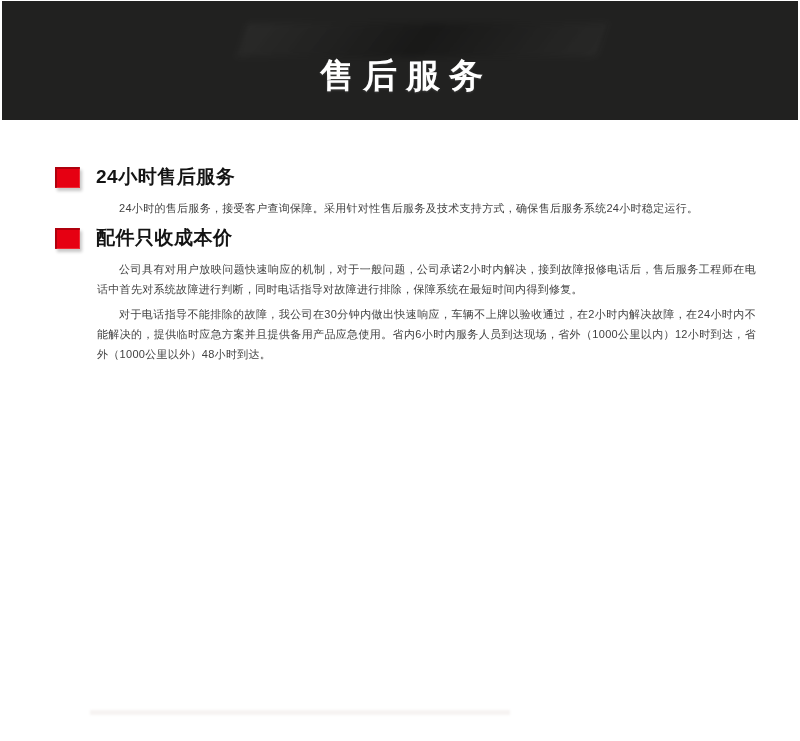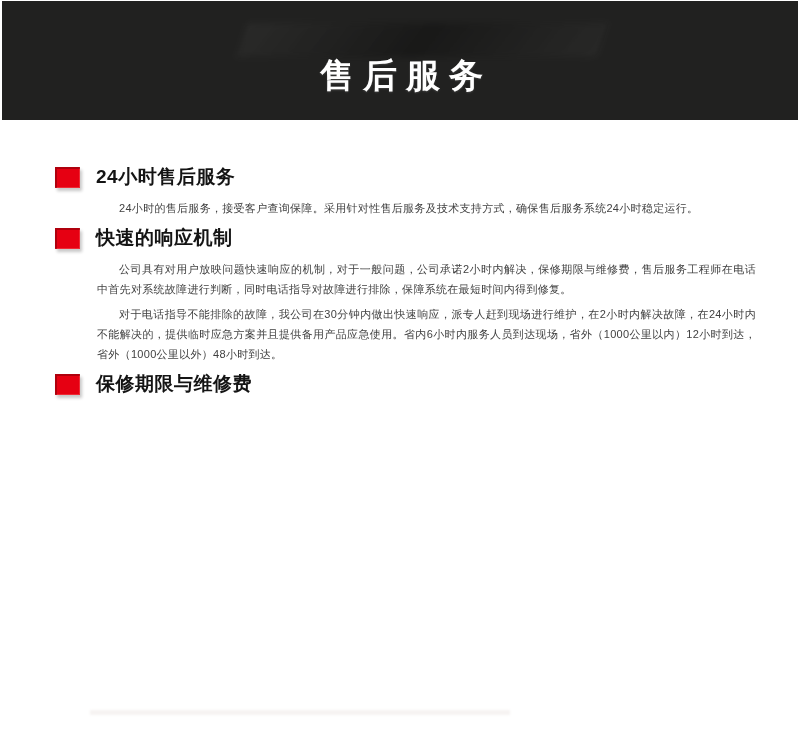--- a/index.html
+++ b/index.html
@@ -111,28 +111,24 @@
     </div>
   <p class="sec-para">24小时的售后服务，接受客户查询保障。采用针对性售后服务及技术支持方式，确保售后服务系统24小时稳定运行。</p>
       </section>
 
   <section class="svc-section">
       </section>
 
   <section class="svc-section">
     <div class="sec-head">
       <span class="bullet"></span>
-      <h2 class="sec-title">快速的响应机制</h2>
+      <h2 class="sec-title">配件只收成本价</h2>
     </div>
-  <p class="sec-para">公司具有对用户放映问题快速响应的机制，对于一般问题，公司承诺2小时内解决，保修期限与维修费，售后服务工程师在电话中首先对系统故障进行判断，同时电话指导对故障进行排除，保障系统在最短时间内得到修复。</p>
-        <p class="sec-para">对于电话指导不能排除的故障，我公司在30分钟内做出快速响应，派专人赶到现场进行维护，在2小时内解决故障，在24小时内不能解决的，提供临时应急方案并且提供备用产品应急使用。省内6小时内服务人员到达现场，省外（1000公里以内）12小时到达，省外（1000公里以外）48小时到达。</p>
+  <p class="sec-para">公司具有对用户放映问题快速响应的机制，对于一般问题，公司承诺2小时内解决，接到故障报修电话后，售后服务工程师在电话中首先对系统故障进行判断，同时电话指导对故障进行排除，保障系统在最短时间内得到修复。</p>
+        <p class="sec-para">对于电话指导不能排除的故障，我公司在30分钟内做出快速响应，车辆不上牌以验收通过，在2小时内解决故障，在24小时内不能解决的，提供临时应急方案并且提供备用产品应急使用。省内6小时内服务人员到达现场，省外（1000公里以内）12小时到达，省外（1000公里以外）48小时到达。</p>
       </section>
 
   <section class="svc-section">
-    <div class="sec-head">
-      <span class="bullet"></span>
-      <h2 class="sec-title">保修期限与维修费</h2>
-    </div>
       </section>
 </main>
 
   <div class="bottom-smudge"></div>
 </div>
 
 </body></html>

